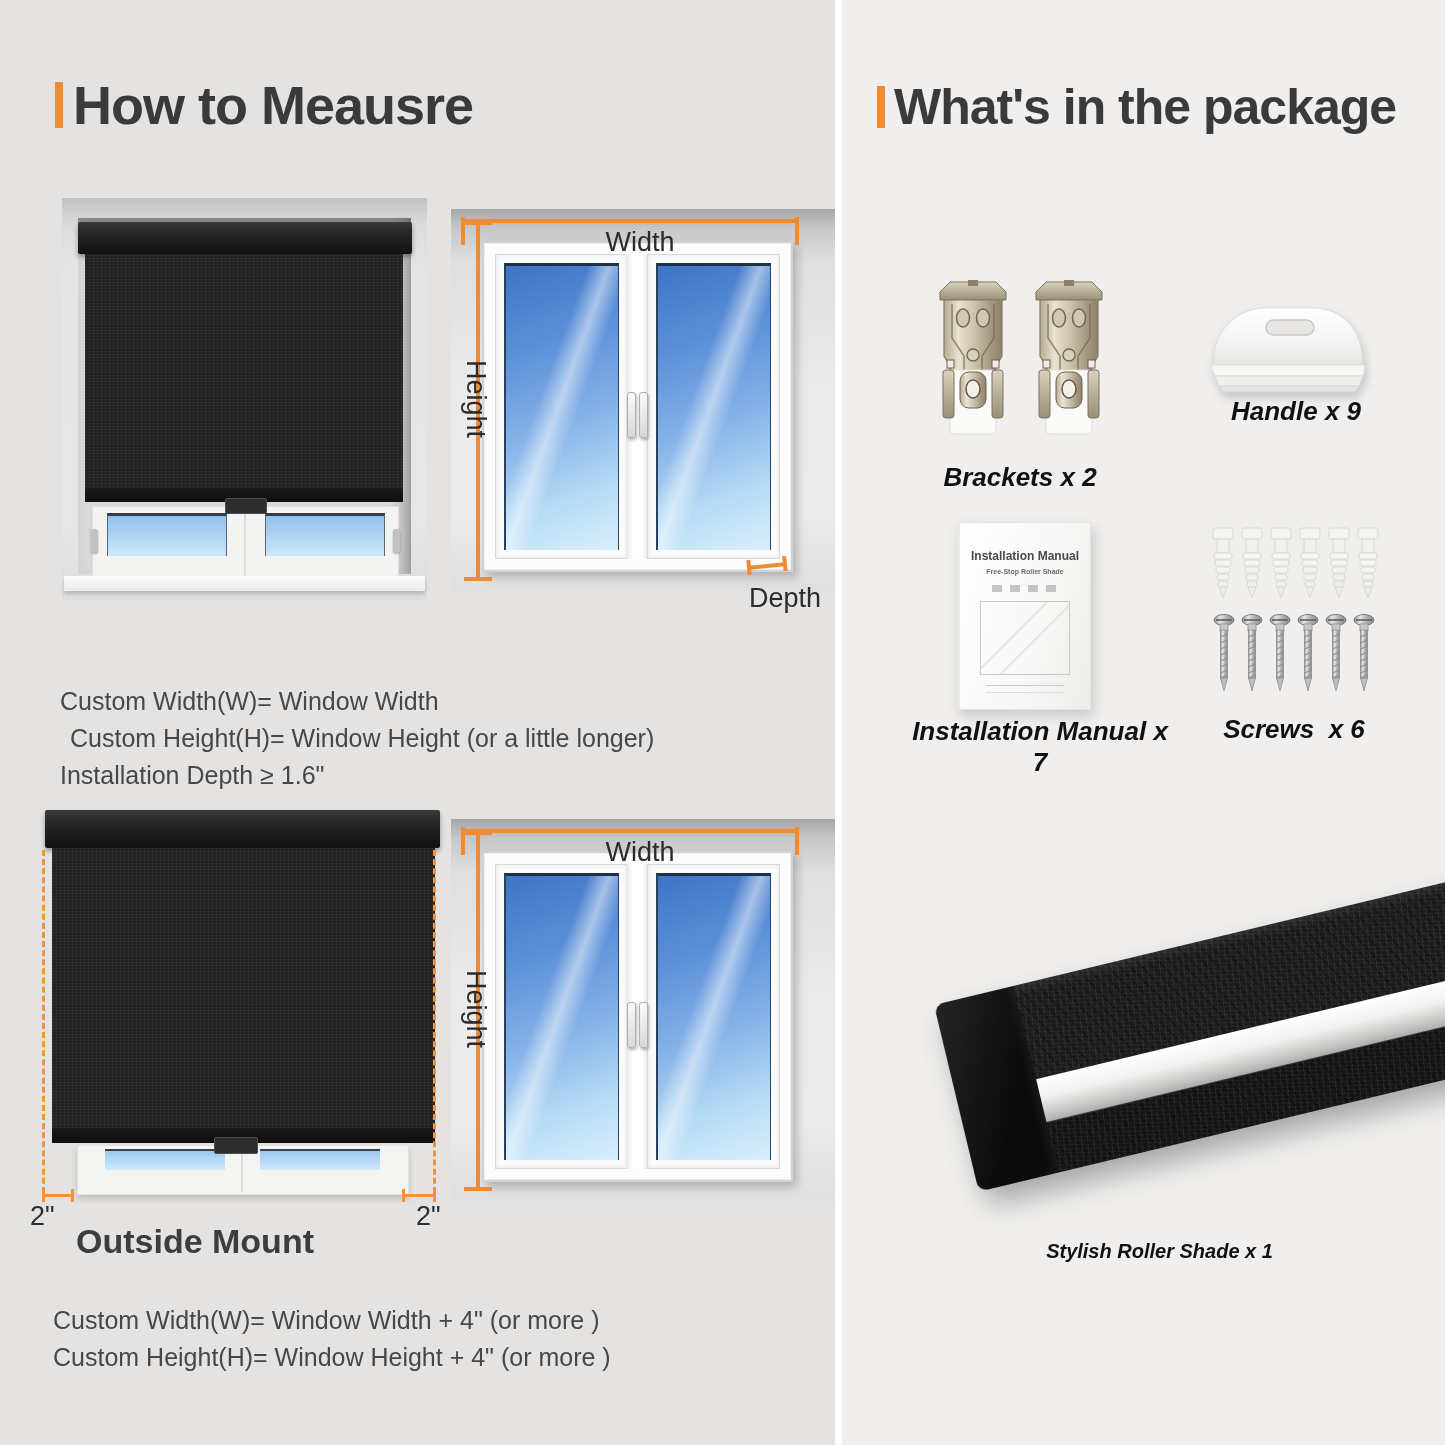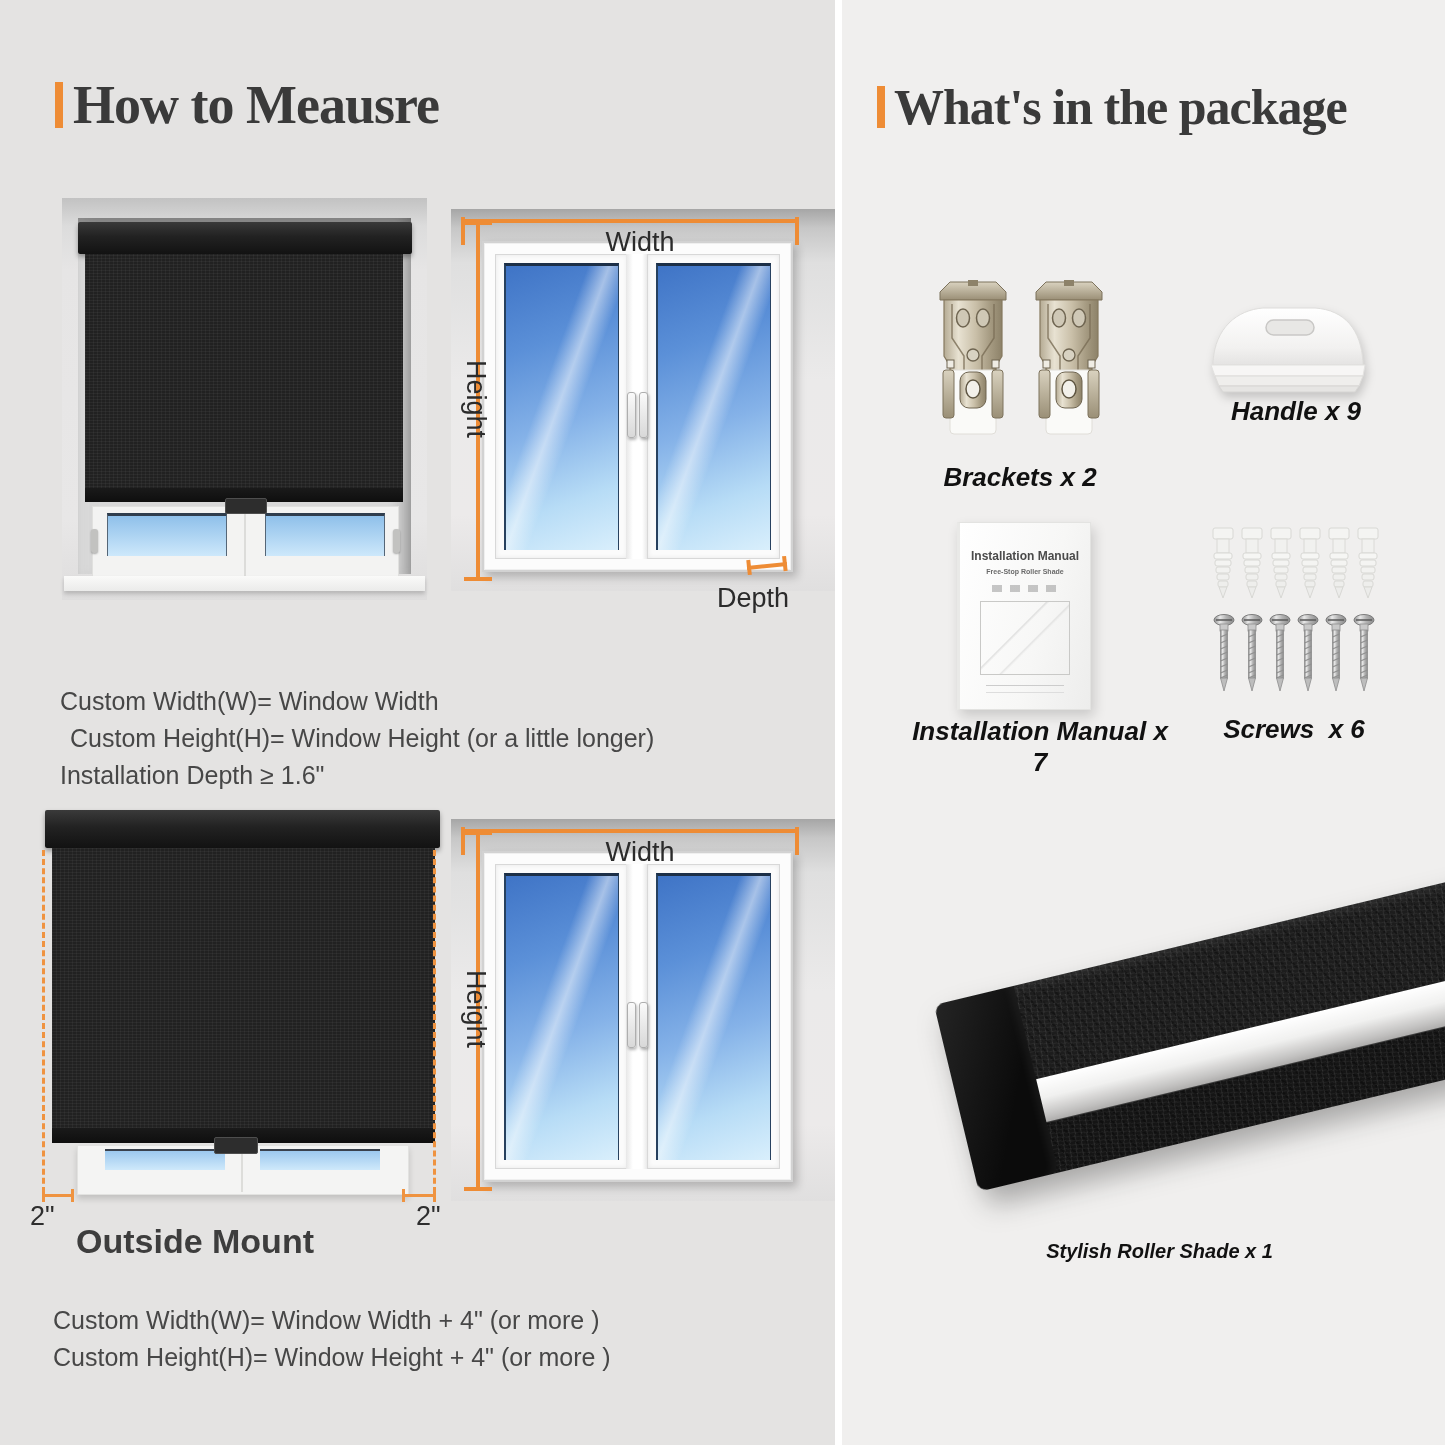--- a/index.html
+++ b/index.html
@@ -7,21 +7,21 @@
   .canvas{position:relative;width:1445px;height:1445px;overflow:hidden;background:#ffffff;}
   .panel{position:absolute;top:0;height:1445px;overflow:hidden;}
   .panel-left{left:0;width:835px;background:#e4e3e2;}
   .divider{position:absolute;left:835px;top:0;width:7px;height:1445px;background:#ffffff;}
   .panel-right{left:842px;width:603px;background:#f0efee;}
 
   
   .accent{position:absolute;width:8px;background:#EE8C35;}
   .accent-l{left:55px;top:82px;height:46px;}
   .accent-r{left:35px;top:86px;height:42px;}
-  .sec-title{position:absolute;font-weight:bold;color:#3a3a3a;letter-spacing:-1px;white-space:nowrap;font-family:Liberation Serif, serif;}
+  .sec-title{position:absolute;font-weight:bold;color:#3a3a3a;letter-spacing:-1px;white-space:nowrap;}
   .title-l{left:73px;top:74px;font-size:54px;}
   .title-r{left:52px;top:78px;font-size:50px;}
 
   
   .mount-h{position:absolute;width:290px;text-align:center;font-size:34px;font-weight:bold;color:#3d3d3d;white-space:nowrap;}
   .mh-in{left:55px;top:608px;}
   .mh-out{left:50px;top:1222px;}
   .bodyline{position:absolute;font-size:25px;color:#474747;white-space:pre-wrap;}
   .bl1{left:60px;top:662px;} .bl2{left:70px;top:699px;} .bl3{left:60px;top:736px;}
   .bl4{left:53px;top:1281px;} .bl5{left:53px;top:1318px;}
@@ -55,21 +55,21 @@
   .dim-w{left:16px;top:26px;width:338px;}
   .dim-v{width:4px;}
   .dim-v::before,.dim-v::after{content:"";position:absolute;height:4px;width:28px;background:#EE8C35;left:-12px;}
   .dim-v::before{top:0;} .dim-v::after{bottom:0;}
   .dim-hgt{left:31px;top:28px;height:360px;}
   .dim-sm{left:302px;top:371px;width:40px;transform:rotate(-6deg);}
   .dim-sm::before,.dim-sm::after{height:15px;top:-6px;}
   .wd-lbl{position:absolute;color:#2b2b2b;font-size:27px;}
   .wd-lbl-w{left:120px;top:34px;width:150px;text-align:center;}
   .wd-lbl-h{left:-22px;top:190px;width:104px;height:32px;text-align:center;transform:rotate(90deg);}
-  .wd-lbl-d{left:272px;top:390px;width:104px;text-align:left;}
+  .wd-lbl-d{left:272px;top:390px;width:104px;text-align:right;}
 
   
   .ph{position:absolute;}
   .ph-in{left:62px;top:198px;width:365px;height:402px;}
   .pi-wall{position:absolute;inset:0;background:linear-gradient(180deg,#c2c2c2 0%,#dcdcdc 7%,#e6e5e5 18%,#e8e7e7 80%,#dedddd 100%);}
   .pi-recess{position:absolute;left:16px;top:20px;right:16px;bottom:26px;background:#d8d8d8;
     box-shadow:inset 0 18px 24px -8px rgba(40,40,40,.6), inset 14px 0 16px -10px rgba(255,255,255,.9), inset -14px 0 18px -10px rgba(0,0,0,.25);}
   .pi-win{position:absolute;left:30px;top:308px;width:305px;height:72px;background:#f3f3f2;border:1px solid #e0e0de;}
   .pi-pane{position:absolute;top:6px;width:118px;height:40px;background:linear-gradient(180deg,#8fc0ea,#cde8fb);
     border-top:3px solid #2f3d4d;border-left:1px solid #556677;border-right:1px solid #556677;}

